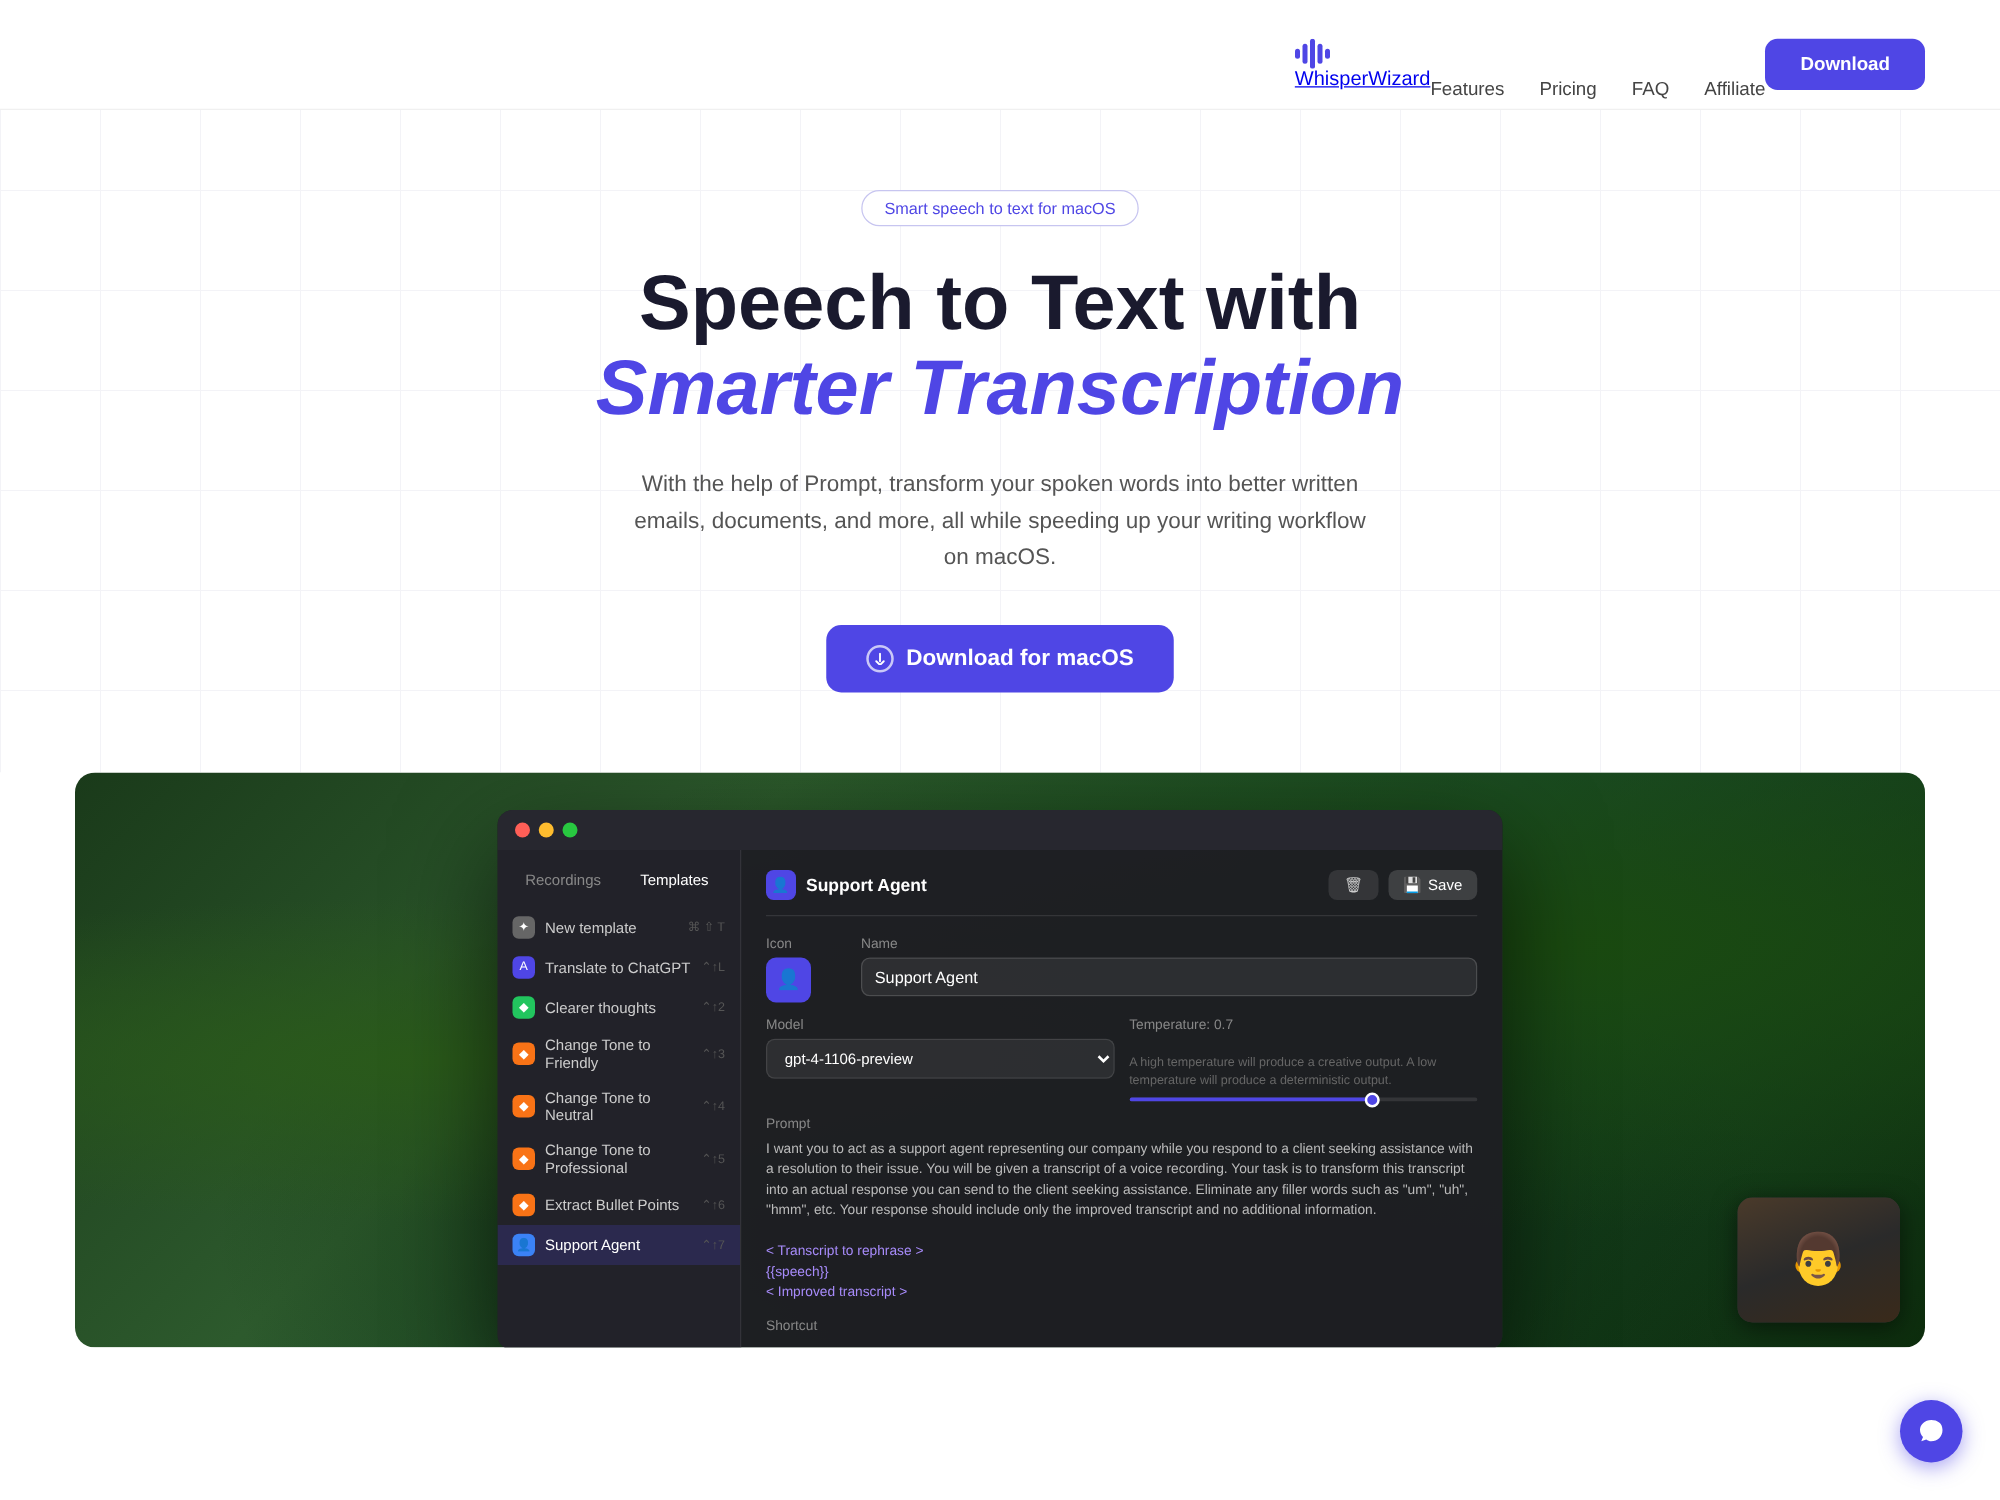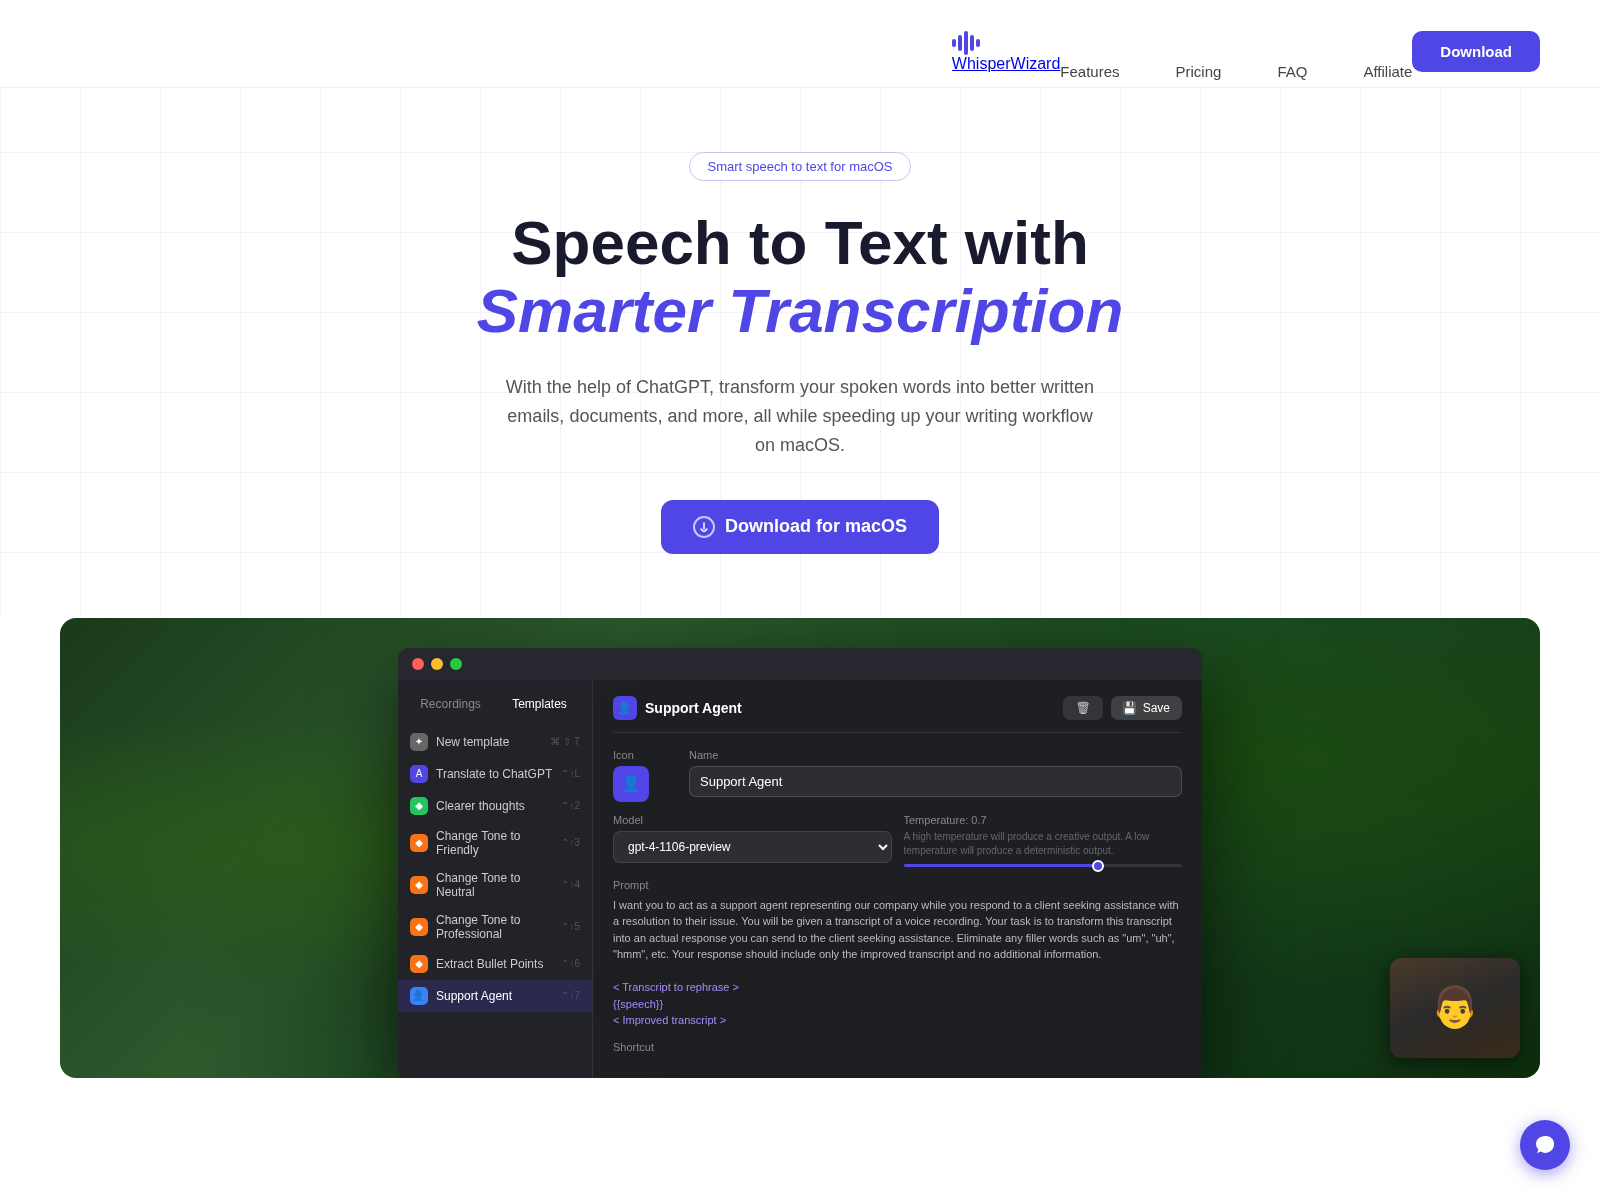--- a/index.html
+++ b/index.html
@@ -5,21 +5,21 @@
     * { margin: 0; padding: 0; box-sizing: border-box; }
     body { font-family: -apple-system, BlinkMacSystemFont, 'Segoe UI', sans-serif; background: #fff; color: #1a1a2e; overflow-x: hidden; }
 
     
     nav {
       display: flex; align-items: center; justify-content: flex-end;
       padding: 0 60px; height: 72px; background: #fff;
       border-bottom: 1px solid #f0f0f0; position: sticky; top: 16px; z-index: 100;
     }
     .nav-logo-icon { display: flex; align-items: center; gap: 2px; }
-    .nav-links { display: flex; gap: 56px; align-items: center; margin-top: 40px; }
+    .nav-links { display: flex; gap: 28px; align-items: center; margin-top: 40px; }
     .nav-links a { text-decoration: none; color: #444; font-size: 15px; font-weight: 500; }
     .nav-download-btn {
       background: #4f46e5; color: #fff; border: none; border-radius: 10px;
       padding: 12px 28px; font-size: 15px; font-weight: 600; cursor: pointer;
     }
 
     
     .hero-section {
       position: relative; text-align: center; padding: 80px 20px 64px;
       background: #fff;
@@ -149,21 +149,21 @@
     .field-input {
       width: 100%; background: rgba(255,255,255,0.07); border: 1px solid rgba(255,255,255,0.1);
       border-radius: 7px; padding: 7px 10px; color: #fff; font-size: 12px;
     }
     .field-row-split { display: flex; gap: 12px; margin-bottom: 12px; }
     .field-half { flex: 1; }
     .model-select {
       width: 100%; background: rgba(255,255,255,0.07); border: 1px solid rgba(255,255,255,0.1);
       border-radius: 7px; padding: 7px 10px; color: #fff; font-size: 12px;
     }
-    .temp-label { font-size: 11px; color: #888; margin-bottom: 4px; }
+    .temp-label { font-size: 11px; color: #888; margin-bottom: 18px; }
     .temp-desc { font-size: 10px; color: #666; margin-bottom: 6px; line-height: 1.4; }
     .temp-slider { width: 100%; height: 3px; background: rgba(255,255,255,0.1); border-radius: 2px; position: relative; }
     .temp-fill { height: 100%; background: #4f46e5; border-radius: 2px; }
     .temp-thumb { width: 12px; height: 12px; background: #4f46e5; border-radius: 50%; position: absolute; top: -4px; border: 2px solid #fff; }
 
     .prompt-label { font-size: 11px; color: #888; margin-bottom: 6px; }
     .prompt-text { font-size: 11px; color: #bbb; line-height: 1.5; }
     .prompt-code { color: #a78bfa; }
 
     
@@ -214,21 +214,21 @@
 </nav>
 
 <section class="hero-section">
   <div class="grid-bg"></div>
   <div class="hero-content">
     <span class="hero-badge">Smart speech to text for macOS</span>
     <h1>
       <span class="hero-title-black">Speech to Text with</span>
       <span class="hero-title-blue">Smarter Transcription</span>
     </h1>
-    <p class="hero-subtitle">With the help of ChatGPT, transform your spoken words into better written emails, documents, and more, all while speeding up your writing workflow on macOS.</p>
+    <p class="hero-subtitle">With the help of Prompt, transform your spoken words into better written emails, documents, and more, all while speeding up your writing workflow on macOS.</p>
     <a href="#" class="download-btn-main">
       <span class="download-icon-circle">
         <svg width="10" height="10" viewBox="0 0 10 10" fill="none">
           <path d="M5 1v6M2 7l3 3 3-3" stroke="white" stroke-width="1.5" stroke-linecap="round"></path>
         </svg>
       </span>
       <span>Download for macOS</span>
     </a>
   </div>
 </section>

